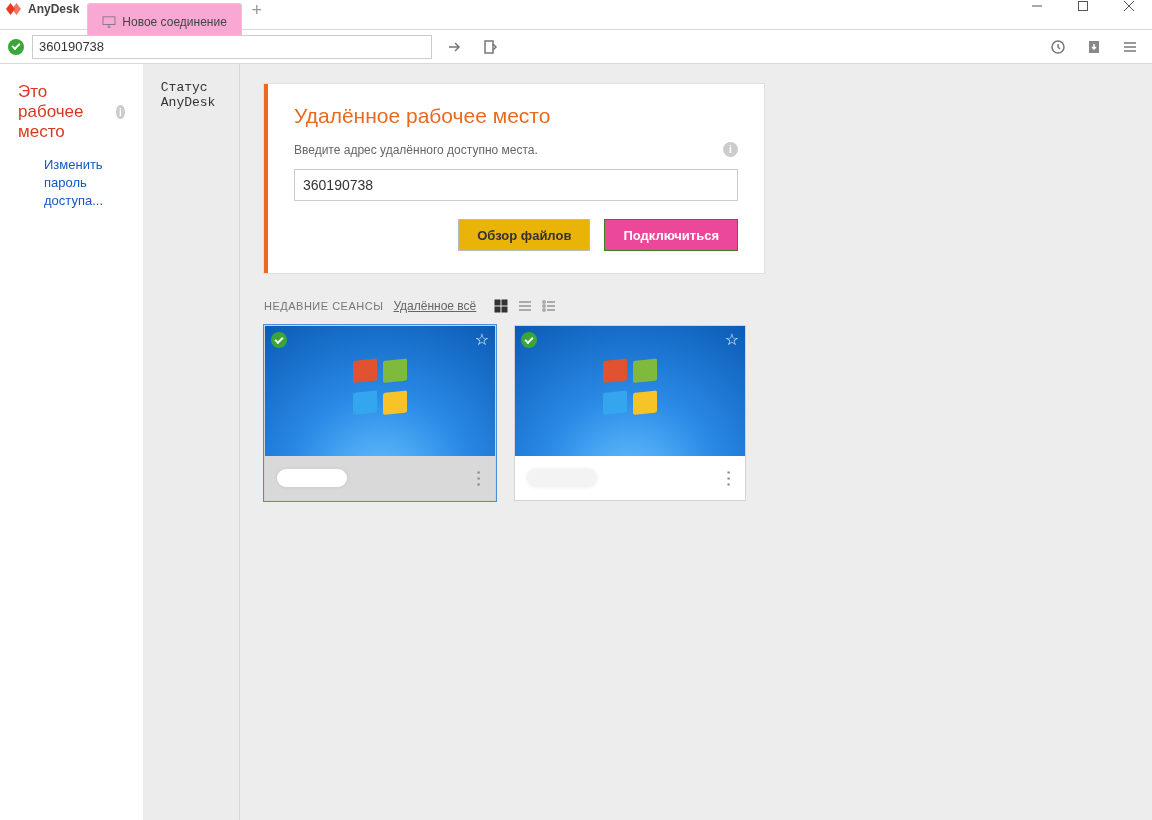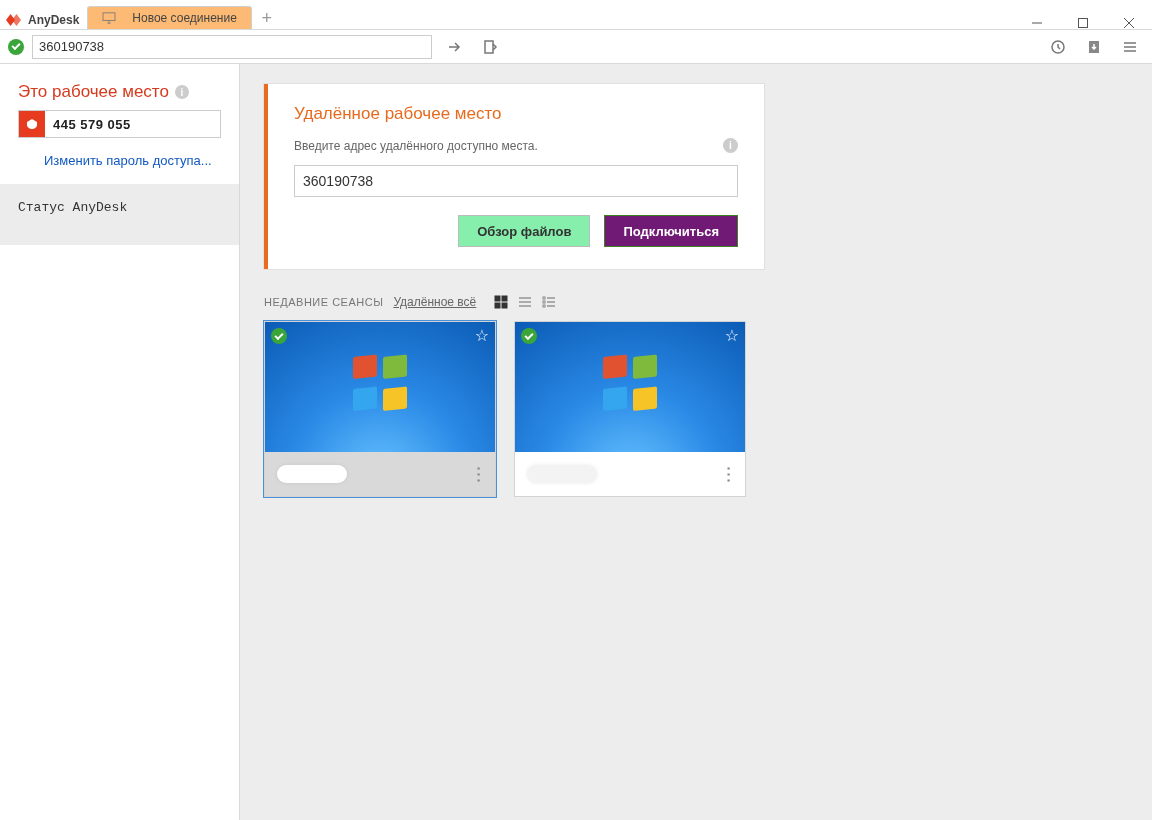--- a/index.html
+++ b/index.html
@@ -1,64 +1,64 @@
 <!DOCTYPE html>
 <html><head>
 <meta charset="utf-8">
 <style>
 * { box-sizing: border-box; margin: 0; padding: 0; font-family: "Segoe UI", Tahoma, sans-serif; }
 html, body { width: 1152px; height: 820px; background: #fff; overflow: hidden; }
 
 
-.titlebar { height: 30px; background: #fff; display: flex; align-items: flex-end; border-bottom: 1px solid #d9d9d9; }
+.titlebar { height: 30px; background: #fff; display: flex; align-items: flex-start; border-bottom: 1px solid #d9d9d9; }
 .brand { display: flex; align-items: center; padding: 0 8px 0 6px; font-size: 12px; font-weight: 600; color: #444; gap: 4px; }
 .brand svg { width: 18px; height: 18px; }
-.tab { display: flex; align-items: center; gap: 16px; padding: 4px 14px; font-size: 12px; color: #444; border: 1px solid #d0d0d0; border-bottom: none; background: #fdba74; margin-top: 3px; border-radius: 3px 3px 0 0; }
+.tab { display: flex; align-items: center; gap: 6px; padding: 11px 14px; font-size: 12px; color: #444; border: 1px solid #d0d0d0; border-bottom: none; background: #f9a8d4; margin-top: 3px; border-radius: 3px 3px 0 0; }
 .tab svg.mon { width: 14px; height: 12px; }
 .newtab { width: 30px; display: flex; align-items: center; justify-content: center; color: #999; font-size: 18px; cursor: default; }
 .titlebar .spacer { flex: 1; }
 .winbtn { width: 46px; display: flex; align-items: center; justify-content: center; color: #666; }
 .winbtn svg { width: 12px; height: 12px; stroke: #555; stroke-width: 1; fill: none; }
 
 
 .toolbar { height: 34px; display: flex; align-items: center; padding: 0 8px; gap: 8px; border-bottom: 1px solid #d9d9d9; background:#fff; }
 .status-dot { width:16px; height:16px; border-radius:50%; background:#3aa63a; display:flex; align-items:center; justify-content:center; }
 .status-dot::after { content:""; width:6px; height:3px; border-left:2px solid #fff; border-bottom:2px solid #fff; transform:rotate(-45deg); margin-top:-2px; }
 .addr { flex:0 0 400px; height:24px; border:1px solid #ccc; padding:0 6px; font-size:13px; color:#333; }
 .tool-ic { width:28px; height:28px; display:flex; align-items:center; justify-content:center; color:#888; }
 .tool-ic svg { width:16px; height:16px; stroke:#777; fill:none; stroke-width:1.5; }
 .toolbar .grow { flex:1; }
 
 
 .body { display:flex; height: calc(820px - 30px - 34px); }
-.sidebar { width: 240px; border-right:1px solid #d9d9d9; background:#fff; display:flex; flex-direction:column; }
+.sidebar { width: 240px; border-right:1px solid #d9d9d9; background:#fff; display:flex; flex-direction:row; }
 .side-block { padding: 18px 18px 14px; }
 .side-h { font-size:17px; color:#d63a1e; font-weight:400; margin-bottom:8px; display:flex; align-items:center; gap:6px;}
 .side-h .info { width:14px;height:14px;border-radius:50%;background:#ccc;display:flex;align-items:center;justify-content:center;color:#fff;font-size:10px;font-weight:700;}
 .side-p { font-size:12px; color:#555; line-height:1.5; margin-bottom:12px;}
 .addr-box { display:flex; align-items:center; border:1px solid #ccc; height:28px; }
 .addr-box .badge { width:26px; height:26px; background:#e63b1e; display:flex; align-items:center; justify-content:center; }
 .addr-box .badge svg{ width:12px;height:12px; fill:#fff;}
 .addr-box .num { padding:0 8px; font-size:13px; font-weight:700; color:#222; letter-spacing:0.5px;}
 .side-link { display:block; margin-top:14px; margin-left:26px; font-size:13px; color:#1259c3; line-height:1.4; }
 .side-status { background:#ececec; padding:16px 18px 22px; }
 .side-status h3 { font-size:13px; color:#333; font-weight:400; margin-bottom:8px;font-family:Liberation Mono, monospace;}
 .side-status p { font-size:12px; color:#555; line-height:1.5;}
 
 
 .main { flex:1; background:#ededed; padding:20px 24px; overflow:auto; }
 .card { background:#fff; border-left:4px solid #ea6a1f; padding:20px 26px 22px; max-width:500px; box-shadow:0 0 0 1px #e0e0e0; }
-.card h2 { font-size:17px; color:#e86a1e; font-weight:400; margin-bottom:14px;}
+.card h2 { font-size:21px; color:#e86a1e; font-weight:400; margin-bottom:14px;}
 .card .hint { font-size:12px; color:#666; margin-bottom:12px; display:flex; justify-content:space-between; align-items:center;}
 .card .hint .info { width:15px;height:15px;border-radius:50%;background:#ccc;color:#fff;font-size:10px;font-weight:700;display:flex;align-items:center;justify-content:center;}
 .card input.remote { width:100%; height:32px; border:1px solid #ccc; padding:0 8px; font-size:14px; color:#333; margin-bottom:18px;}
 .card .row { display:flex; gap:14px; justify-content:flex-end; }
 .btn { height:32px; padding:0 18px; font-size:13px; border:1px solid #bbb; cursor:default; }
-.btn.gray { background:#86efac; color:#333; font-weight:600;}
-.btn.green { background:#701a75; color:#fff; border-color:#3e7f22; font-weight:600;}
+.btn.gray { background:#eab308; color:#333; font-weight:600;}
+.btn.green { background:#ec4899; color:#fff; border-color:#3e7f22; font-weight:600;}
 
 
 .recent-head { margin-top:24px; display:flex; align-items:center; gap:10px; font-size:11px; color:#777;}
 .recent-head .lbl { letter-spacing:0.5px; }
 .recent-head a { color:#666; text-decoration:underline; font-size:12px;}
 .viewmodes { display:flex; gap:6px; margin-left:6px;}
 .vm { width:18px; height:18px; display:flex; align-items:center; justify-content:center; }
 .vm.active rect, .vm.active line { stroke:#333; fill:#333;}
 .vm svg { width:14px; height:14px; stroke:#aaa; fill:#aaa; }
 
@@ -157,28 +157,20 @@
     </div>
 </div>
 
 <div class="body">
 
   <div class="sidebar">
     <div class="side-block">
       <div class="side-h">
         <span>Это рабочее место</span>
         <span class="info">i</span>
-      </div>
-      <div class="addr-box">
-        <div class="badge">
-            <svg viewBox="0 0 12 12">
-              <path d="M6 1 L11 4 V7 C11 9 8.5 11 6 11 C3.5 11 1 9 1 7 V4 Z"></path>
-            </svg>
-          </div>
-        <div class="num">445 579 055</div>
       </div>
       <a class="side-link">Изменить пароль доступа...</a>
     </div>
     <div class="side-status">
       <h3>Статус AnyDesk</h3>
     </div>
   </div>
 
   <div class="main">
     <div class="card">

